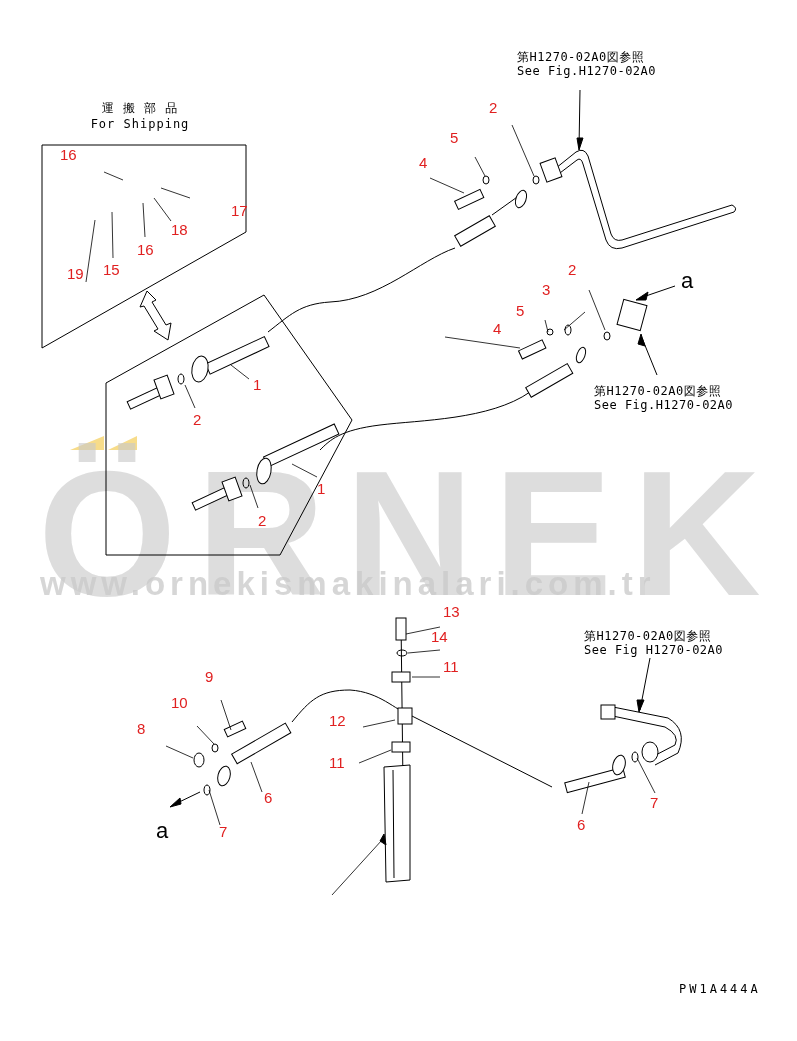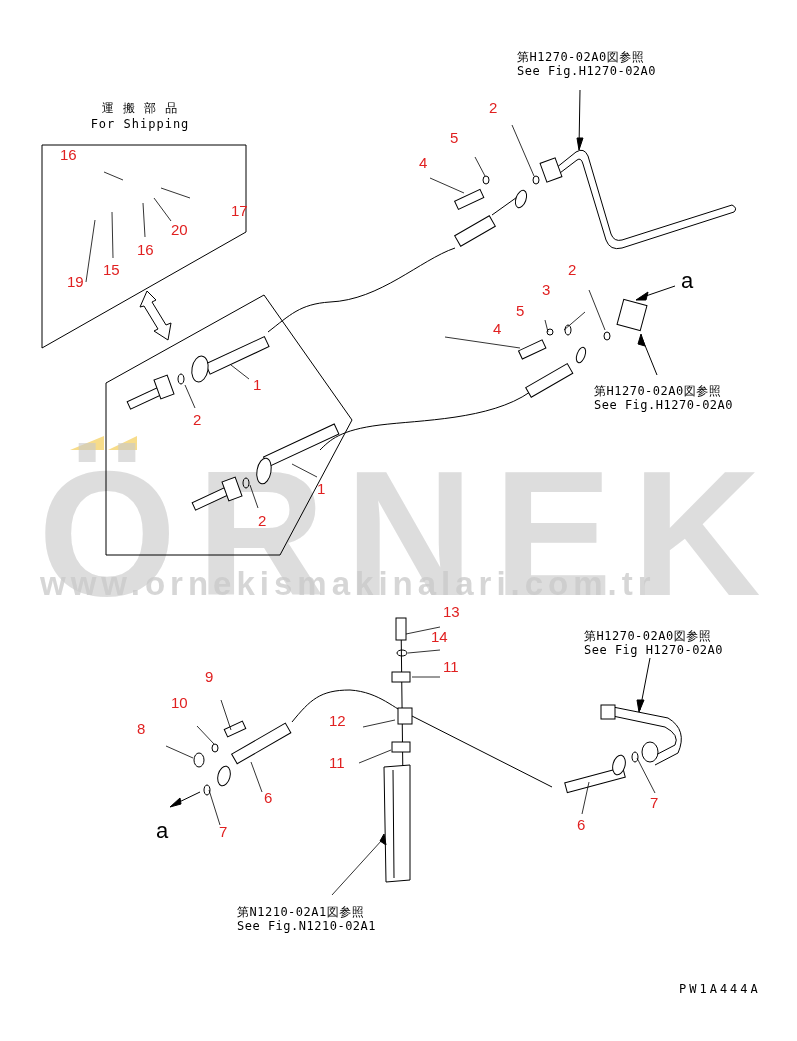--- a/index.html
+++ b/index.html
@@ -157,42 +157,38 @@
     <span>See Fig.H1270-02A0</span>
   </div>
   <div class="ref" style="left:594px;top:384px;">
     <span>第H1270-02A0図参照</span>
     <span>See Fig.H1270-02A0</span>
   </div>
   <div class="ref" style="left:584px;top:629px;">
     <span>第H1270-02A0図参照</span>
     <span>See Fig H1270-02A0</span>
   </div>
-  <div class="ref" style="left:237px;top:905px;">
-    <span>第N1210-02A1図参照</span>
-    <span>See Fig.N1210-02A1</span>
-  </div>
 
   <div class="arrowlbl" style="left:681px;top:270px;">a</div>
   <div class="arrowlbl" style="left:156px;top:820px;">a</div>
 
   <div class="lbl" style="left:489px;top:100px;">2</div>
   <div class="lbl" style="left:450px;top:130px;">5</div>
   <div class="lbl" style="left:419px;top:155px;">4</div>
   <div class="lbl" style="left:568px;top:262px;">2</div>
   <div class="lbl" style="left:542px;top:282px;">3</div>
   <div class="lbl" style="left:516px;top:303px;">5</div>
   <div class="lbl" style="left:493px;top:321px;">4</div>
 
   <div class="lbl" style="left:60px;top:147px;">16</div>
   <div class="lbl" style="left:205px;top:203px;margin-left:26px;">17</div>
-  <div class="lbl" style="left:171px;top:222px;">20</div>
+  <div class="lbl" style="left:171px;top:222px;">18</div>
   <div class="lbl" style="left:137px;top:242px;">16</div>
   <div class="lbl" style="left:103px;top:262px;">15</div>
-  <div class="lbl" style="left:67px;top:274px;">19</div>
+  <div class="lbl" style="left:67px;top:266px;">19</div>
 
   <div class="lbl" style="left:253px;top:377px;">1</div>
   <div class="lbl" style="left:193px;top:412px;">2</div>
   <div class="lbl" style="left:317px;top:481px;">1</div>
   <div class="lbl" style="left:258px;top:513px;">2</div>
 
   <div class="lbl" style="left:443px;top:604px;text-align:center;">13</div>
   <div class="lbl" style="left:431px;top:629px;">14</div>
   <div class="lbl" style="left:443px;top:659px;">11</div>
   <div class="lbl" style="left:329px;top:713px;text-align:center;">12</div>

